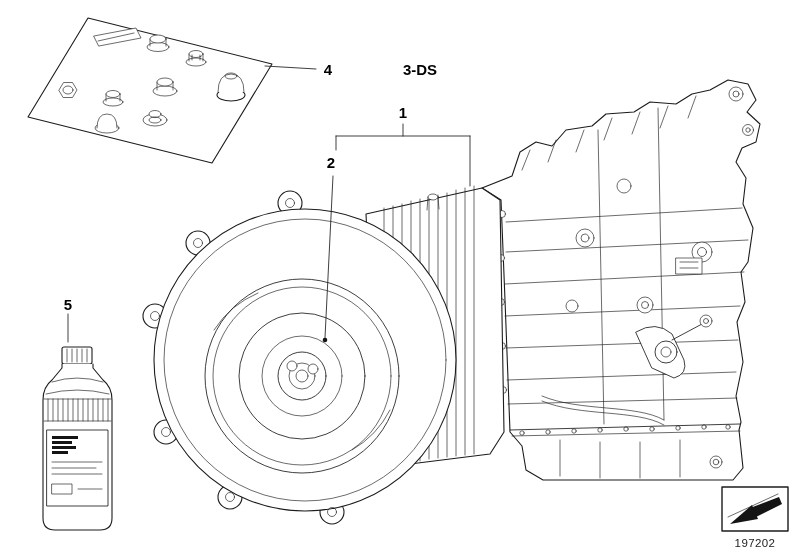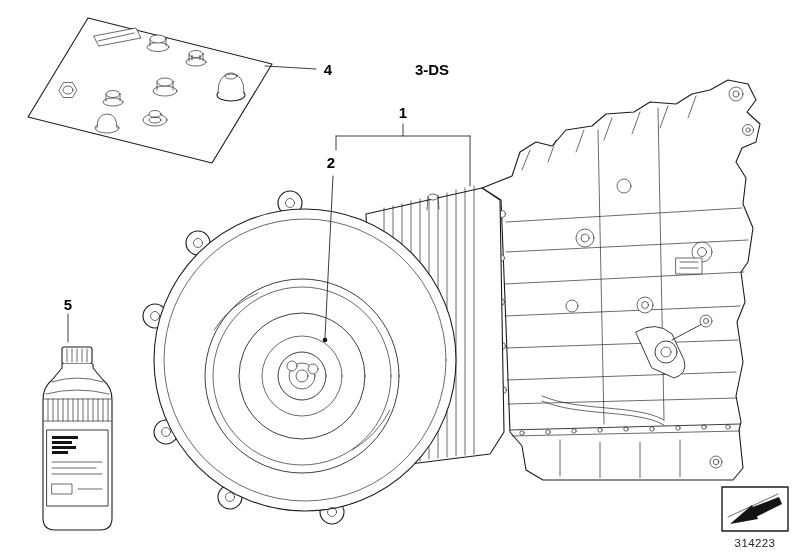--- a/index.html
+++ b/index.html
@@ -258,19 +258,19 @@
     <rect class="ln wf" x="722" y="487" width="66" height="44" style="stroke-width:1.4"></rect>
     <g>
       <line class="ln lt" x1="728" y1="517" x2="778" y2="494"></line>
       <polygon class="bk" points="750,508 779,497 782,504 756,517"></polygon>
       <polygon class="bk" points="730,524 752,505 758,519"></polygon>
     </g>
   </g>
 </svg>
 
 <div class="lbl" style="left:328px;top:62px;">4</div>
-<div class="lbl" style="left:420px;top:62px;margin-left:12px;">3-DS</div>
+<div class="lbl" style="left:420px;top:62px;">3-DS</div>
 <div class="lbl" style="left:403px;top:105px;">1</div>
 <div class="lbl" style="left:331px;top:155px;">2</div>
 <div class="lbl" style="left:68px;top:297px;">5</div>
-<div class="pn" style="left:755px;top:538px;">314223</div>
+<div class="pn" style="left:755px;top:538px;">197202</div>
 
 </div>
 
 </body></html>

